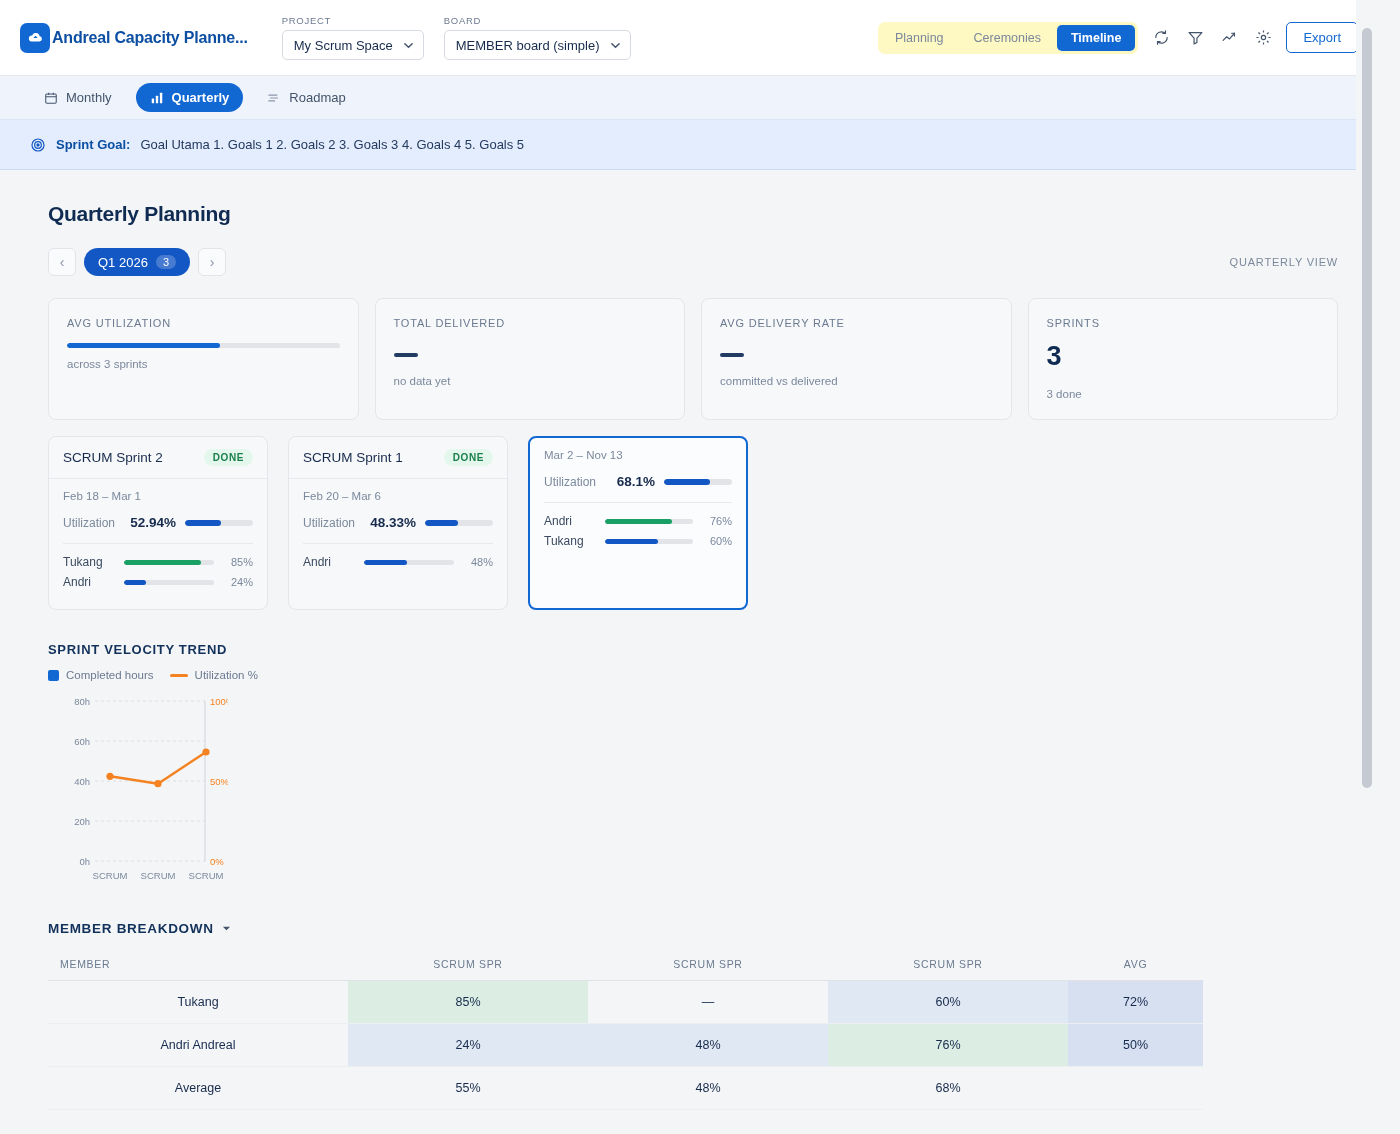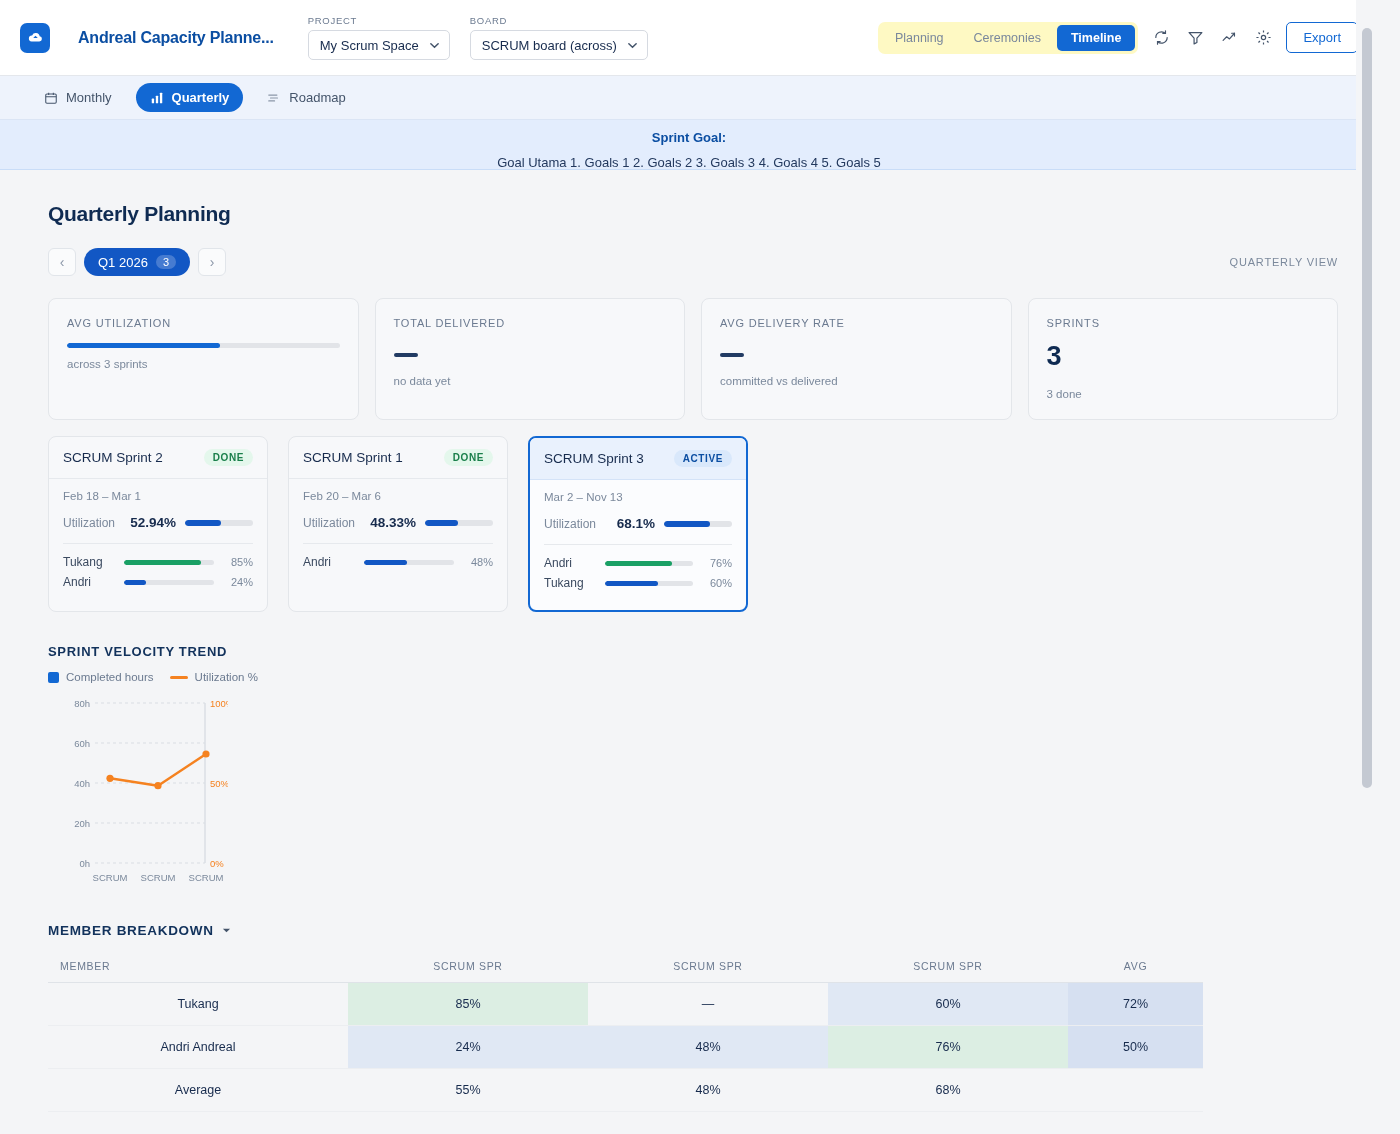--- a/index.html
+++ b/index.html
@@ -15,21 +15,21 @@
 
   
   .scroll-track { position: absolute; top: 0; right: 0; width: 22px; height: 1134px; background: #f4f5f7; }
   .scroll-thumb { position: absolute; top: 28px; left: 6px; width: 10px; height: 760px; background: #c4c9d2; border-radius: 6px; }
 
   
   .topbar {
     height: 76px; background: #fff; border-bottom: 1px solid #e4e7ec;
     display: flex; align-items: center; padding: 0 20px; position: relative;
   }
-  .brand { display: flex; align-items: center; gap: 28px; }
+  .brand { display: flex; align-items: center; gap: 2px; }
   .logo {
     width: 30px; height: 30px; border-radius: 7px; background: #1268d3;
     display: flex; align-items: center; justify-content: center;
   }
   .brand-title { font-size: 16px; font-weight: bold; color: #0b4ea2; letter-spacing: -0.2px; white-space: nowrap; }
 
   .selectors { display: flex; gap: 20px; margin-left: 34px; }
   .sel-group { display: flex; flex-direction: column; gap: 4px; }
   .sel-label { font-size: 9.5px; letter-spacing: 0.7px; color: #6b7a90; font-weight: 500; }
   .sel-box {
@@ -58,21 +58,21 @@
   }
   .subnav-item {
     display: flex; align-items: center; gap: 8px; padding: 7px 14px; border-radius: 16px;
     font-size: 13px; color: #44546a; cursor: pointer;
   }
   .subnav-item.active { background: #1268d3; color: #fff; font-weight: bold; }
 
   
   .goalbar {
     height: 50px; background: #e3edfd; border-bottom: 1px solid #c9ddf8;
-    display: flex; align-items: center; padding: 0 30px; gap: 10px; flex-direction: column;
+    display: flex; align-items: center; padding: 0 30px; gap: 10px;
   }
   .goal-label { font-size: 13px; font-weight: bold; color: #0b4ea2; }
   .goal-text { font-size: 13px; color: #23395e; }
 
   
   .main { padding: 32px 40px 0 48px; }
   .page-title { font-size: 21px; font-weight: bold; color: #0f2b52; letter-spacing: -0.3px; }
 
   .quarter-row { display: flex; align-items: center; margin-top: 22px; position: relative; }
   .q-arrow {
@@ -170,21 +170,21 @@
         <div class="sel-box">
           <span>My Scrum Space</span>
           <svg class="chev" viewBox="0 0 12 12">
               <path d="M2 4l4 4 4-4" stroke="#44546a" stroke-width="1.6" fill="none" stroke-linecap="round"></path>
             </svg>
         </div>
       </div>
       <div class="sel-group">
         <span class="sel-label">BOARD</span>
         <div class="sel-box">
-          <span>SCRUM board (across)</span>
+          <span>MEMBER board (simple)</span>
           <svg class="chev" viewBox="0 0 12 12">
               <path d="M2 4l4 4 4-4" stroke="#44546a" stroke-width="1.6" fill="none" stroke-linecap="round"></path>
             </svg>
         </div>
       </div>
     </div>
 
     <div class="topright">
       <div class="segmented">
         <div class="seg">Planning</div>
@@ -345,24 +345,20 @@
             <span class="member-bar">
                 <i style="width:48%;background:#1257c4"></i>
               </span>
             <span class="member-pct">48%</span>
           </div>
           <div style="height:17px"></div>
         </div>
       </div>
 
       <div class="sprint-card active">
-        <div class="sc-head active-head">
-          <span class="sc-title">SCRUM Sprint 3</span>
-          <span class="badge active">ACTIVE</span>
-        </div>
         <div class="sc-body">
           <div class="sc-dates">Mar 2 – Nov 13</div>
           <div class="sc-util">
             <span class="sc-util-label">Utilization</span>
             <span class="sc-util-val">68.1%</span>
             <span class="mini-bar">
                 <i style="width:68%;background:#1257c4"></i>
               </span>
           </div>
           <div class="sc-div"></div>

